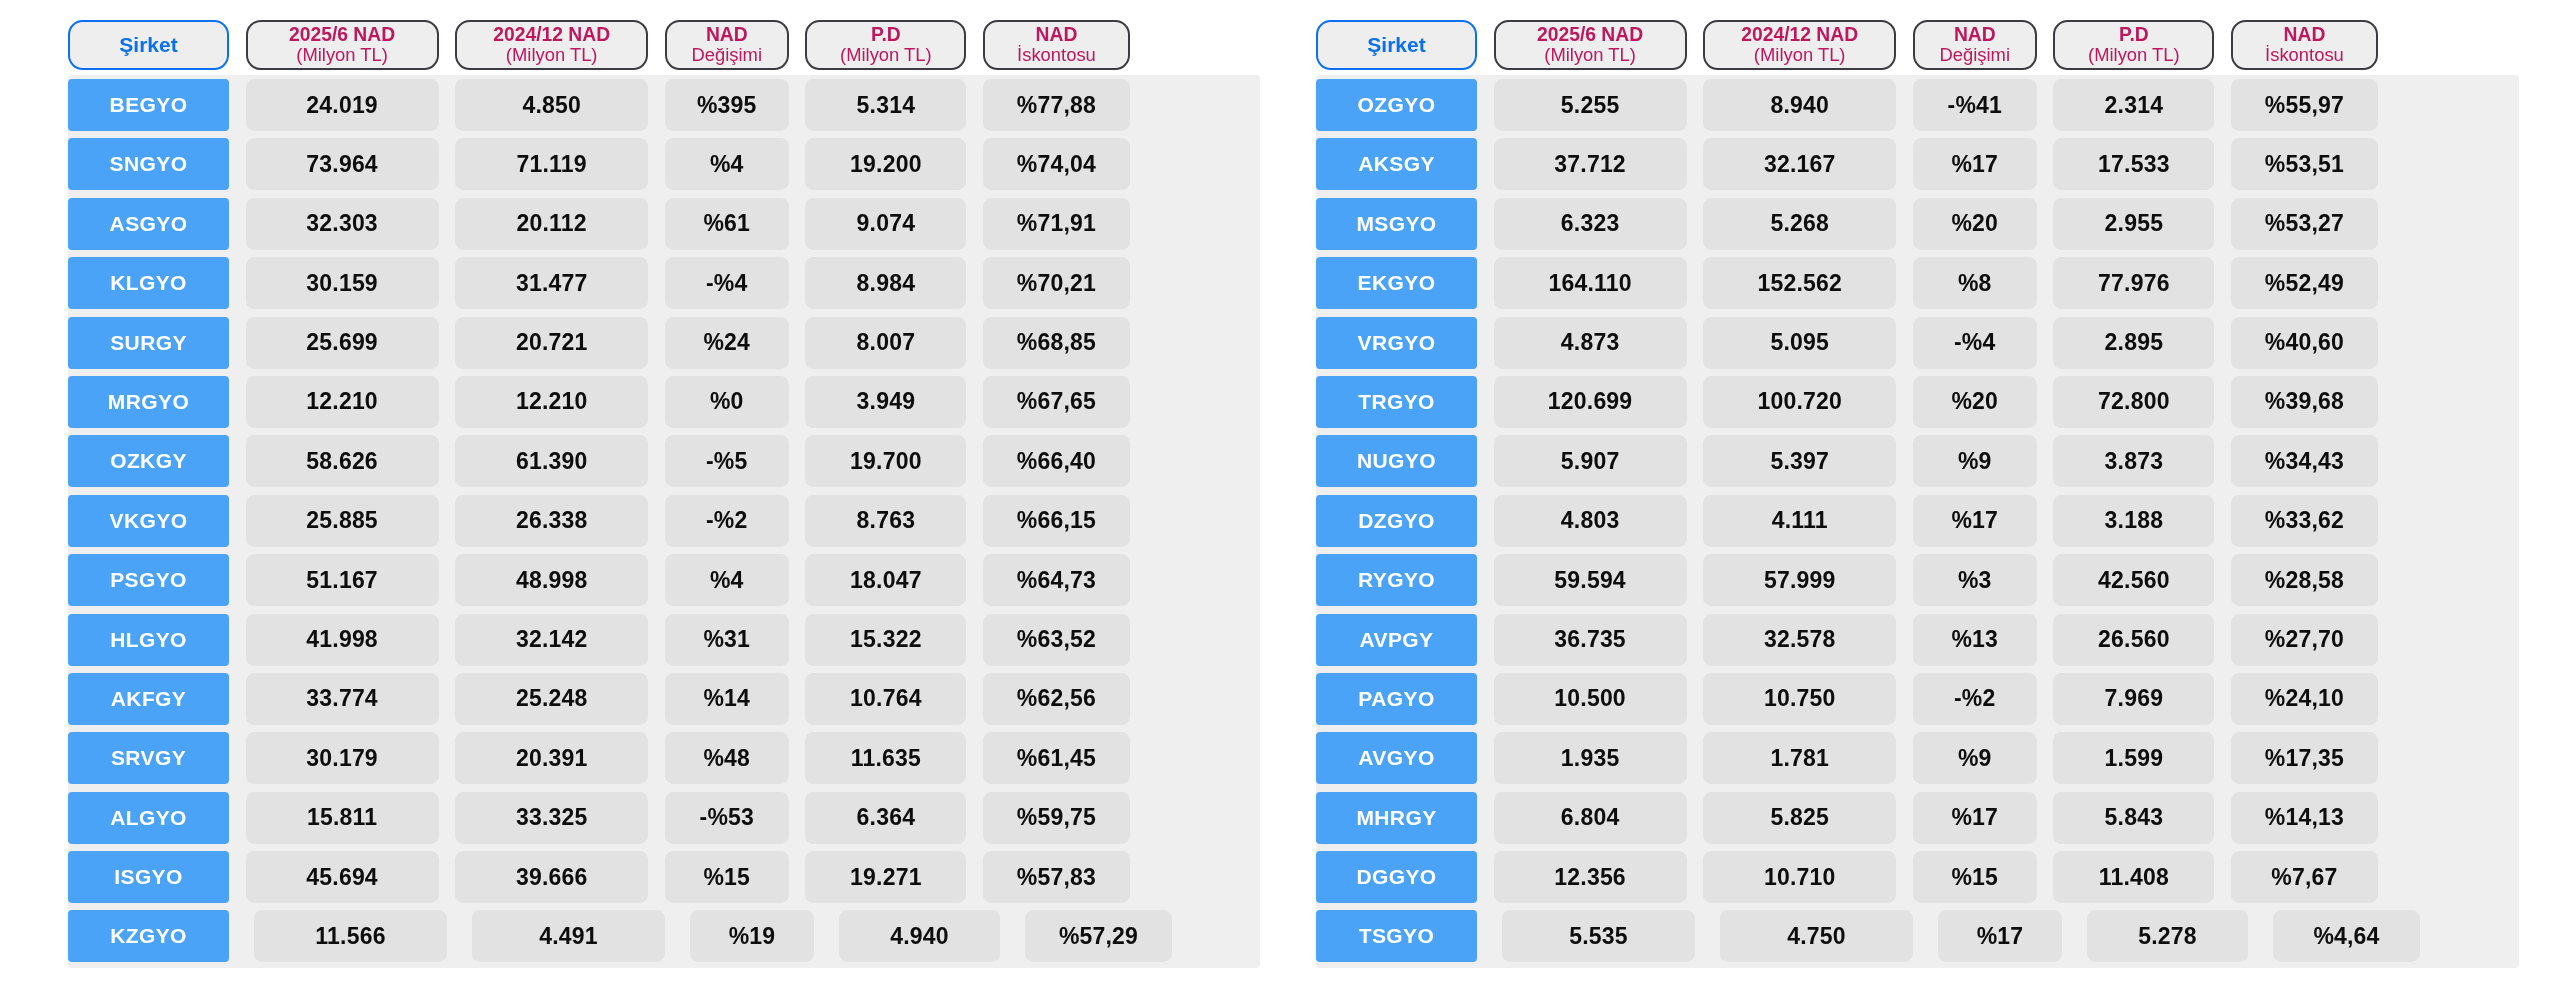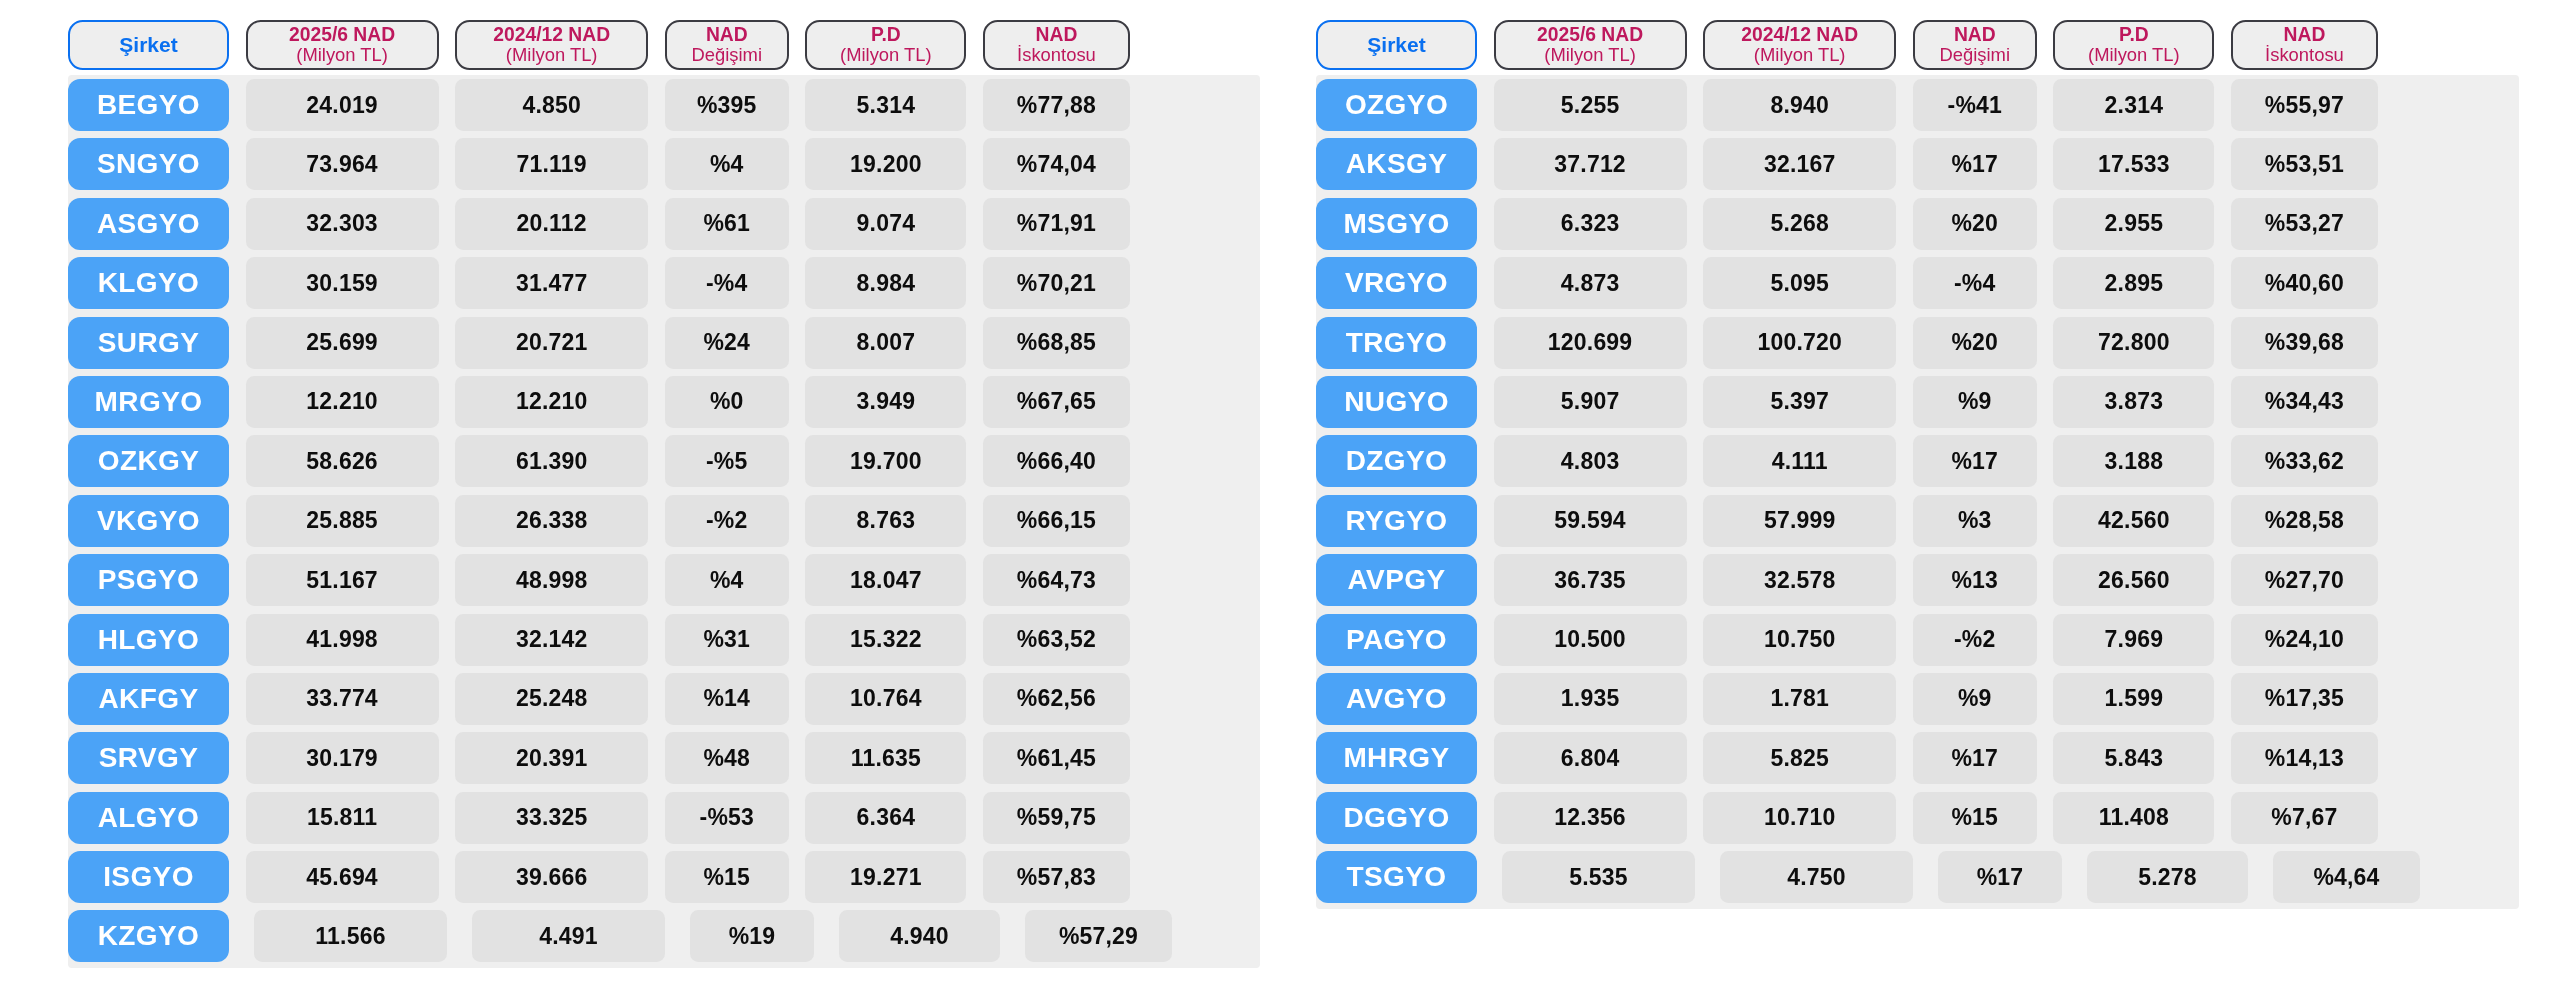--- a/index.html
+++ b/index.html
@@ -84,26 +84,26 @@
     align-items:center;
     justify-content:center;
     font-size:23px;
     font-weight:700;
     color:#0d0d0d;
     letter-spacing:0.2px;
     box-sizing:border-box;
   }
   .ticker{
     background:#4ba3f7;
-    border-radius:12px;
+    border-radius:4px;
     display:flex;
     align-items:center;
     justify-content:center;
     color:#ffffff;
-    font-size:28px;
+    font-size:21px;
     font-weight:700;
     letter-spacing:0.4px;
     box-sizing:border-box;
   }
 </style>
 </head>
 <body>
 
 <div class="board">
   <div class="panel left" id="panel-0" style="--cols: 161px 193px 193px 124px 161px 147px;">
@@ -300,20 +300,28 @@
         </div>
         <div class="data-row" style="--cols: 161px 193px 193px 124px 161px 147px;">
           <div class="ticker">MSGYO</div>
           <div class="cell">6.323</div>
           <div class="cell">5.268</div>
           <div class="cell">%20</div>
           <div class="cell">2.955</div>
           <div class="cell">%53,27</div>
         </div>
         <div class="data-row" style="--cols: 161px 193px 193px 124px 161px 147px;">
+          <div class="ticker">EKGYO</div>
+          <div class="cell">164.110</div>
+          <div class="cell">152.562</div>
+          <div class="cell">%8</div>
+          <div class="cell">77.976</div>
+          <div class="cell">%52,49</div>
+        </div>
+        <div class="data-row" style="--cols: 161px 193px 193px 124px 161px 147px;">
           <div class="ticker">VRGYO</div>
           <div class="cell">4.873</div>
           <div class="cell">5.095</div>
           <div class="cell">-%4</div>
           <div class="cell">2.895</div>
           <div class="cell">%40,60</div>
         </div>
         <div class="data-row" style="--cols: 161px 193px 193px 124px 161px 147px;">
           <div class="ticker">TRGYO</div>
           <div class="cell">120.699</div>

